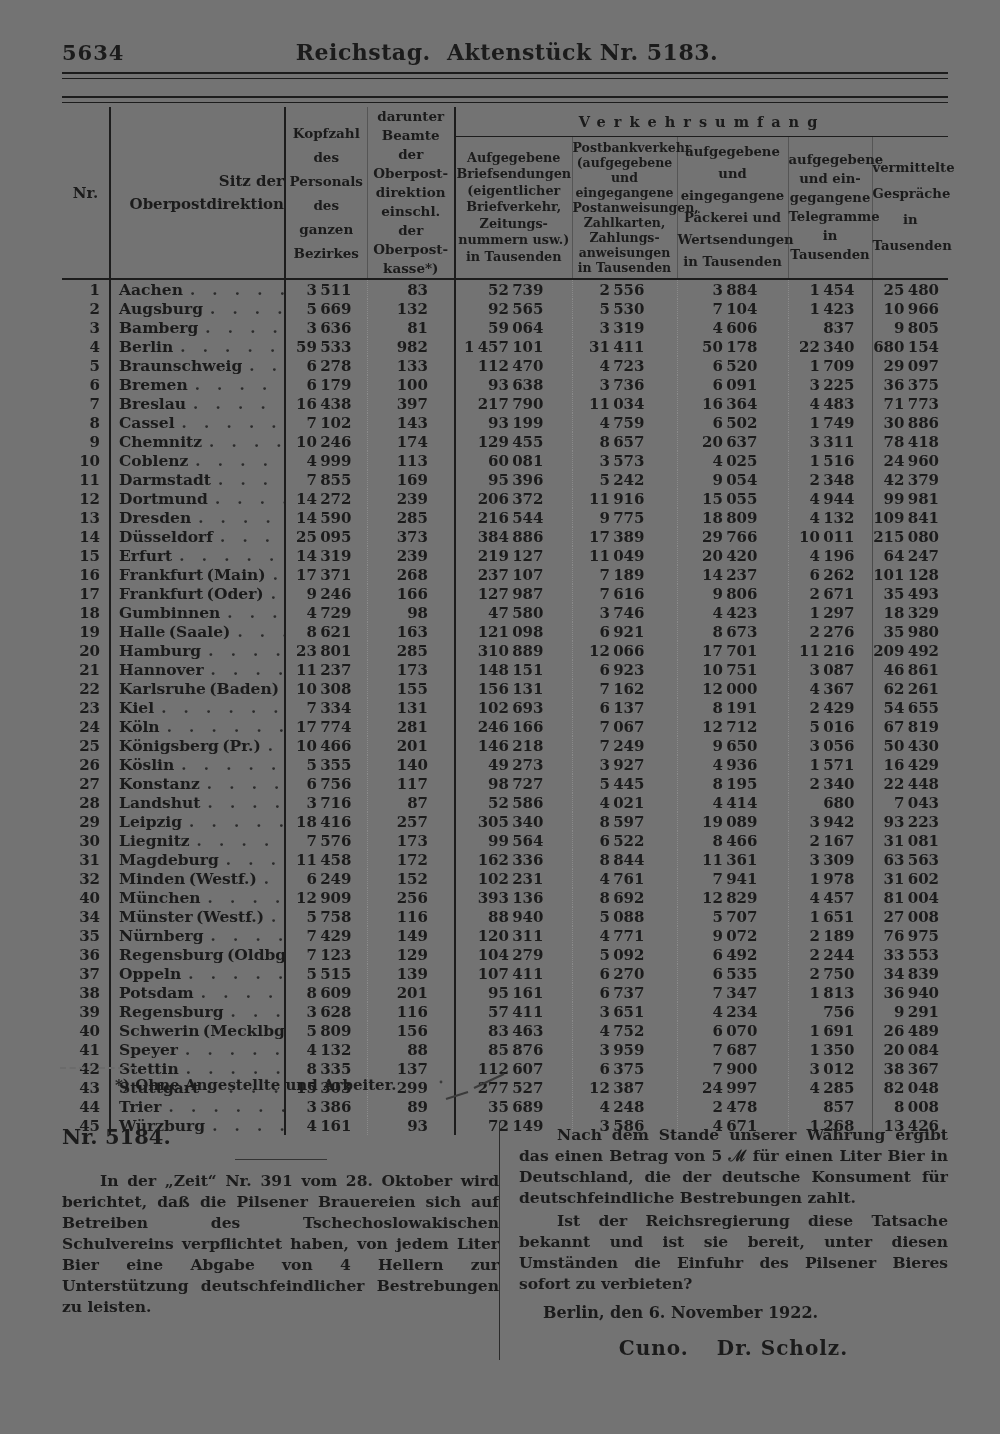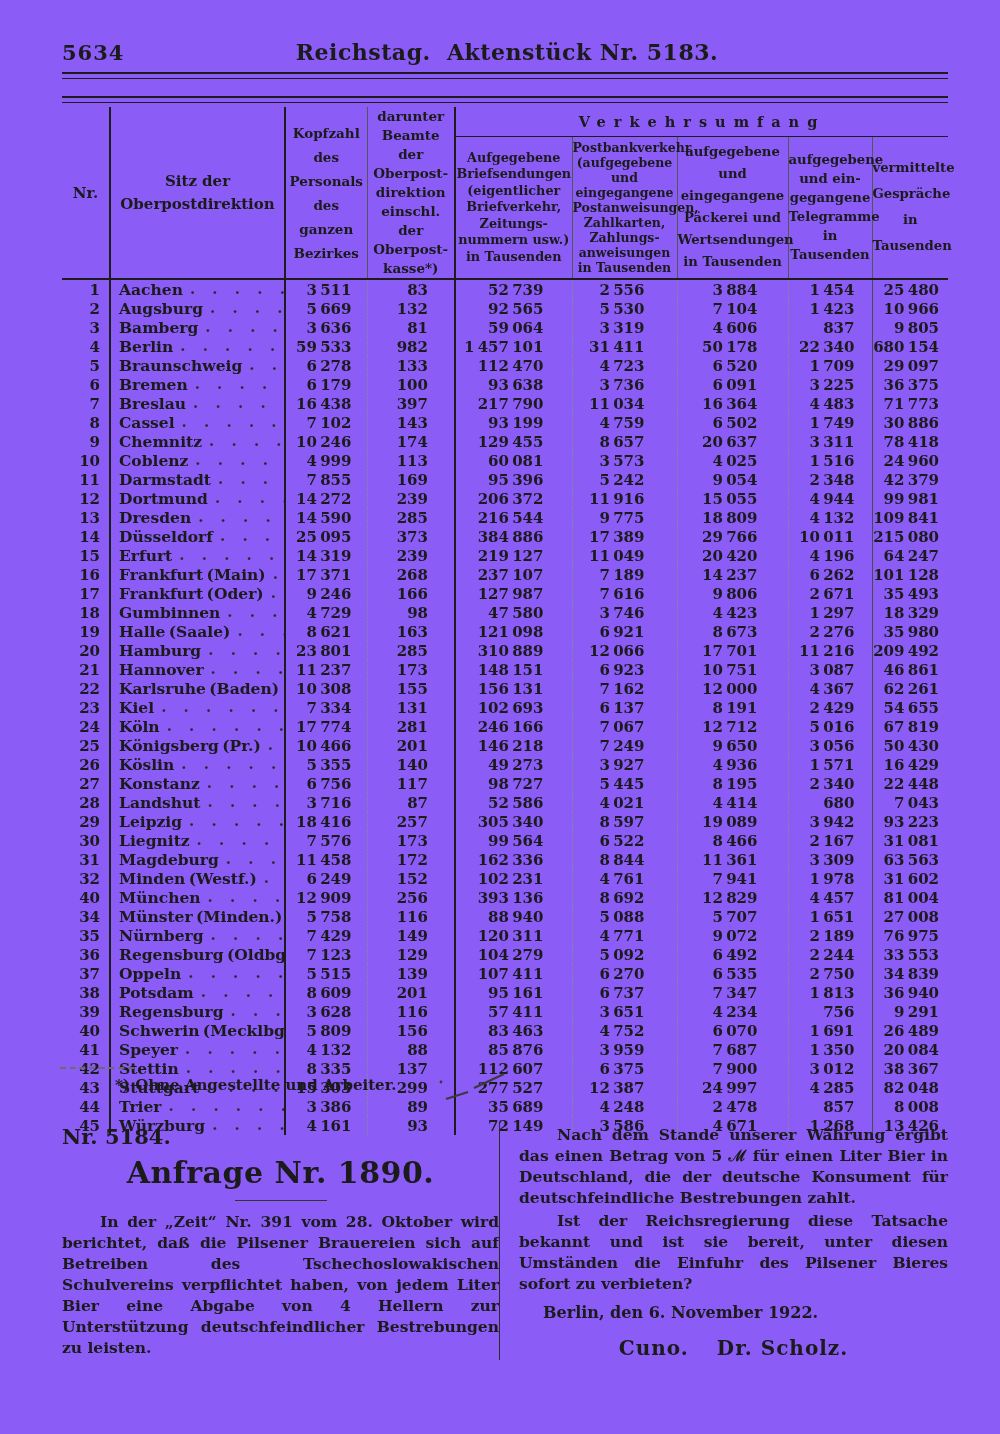--- a/index.html
+++ b/index.html
@@ -1,51 +1,51 @@
 <!DOCTYPE html>
 <html><head>
 <meta charset="utf-8">
 <style>
   * { margin:0; padding:0; box-sizing:border-box; }
   html,body { background:#e8e8e4; }
   .page {
     position:relative; width:1000px; height:1434px;
-    background:#8b5cf6; color:#1b1b1b; overflow:hidden;
+    background:#737373; color:#1b1b1b; overflow:hidden;
     font-family:"DejaVu Serif","Liberation Serif",serif;
   }
   
   .page-header { position:absolute; top:36px; left:62px; width:886px; height:34px; }
   .page-number { position:absolute; left:0; top:4px; font-size:21px; font-weight:bold; letter-spacing:1px; }
   .doc-title   { position:absolute; left:4px; right:0; top:3px; text-align:center;
                  font-size:22px; font-weight:bold; white-space:pre; letter-spacing:.5px; }
   .dbl-rule { height:7px; border-top:2.5px solid #1c1c1c; border-bottom:1.5px solid #1c1c1c; }
   .rule-title { position:absolute; top:72px; left:62px; width:886px; }
   
   .table-block { position:absolute; top:96px; left:62px; width:886px; }
   table { border-collapse:collapse; table-layout:fixed; width:886px; margin-top:4px; }
   col.c-nr{width:48px} col.c-city{width:175px} col.c-k{width:82px} col.c-b{width:88px}
   col.c-1{width:117px} col.c-2{width:105px} col.c-3{width:111px} col.c-4{width:84px} col.c-5{width:76px}
   thead { border-bottom:2.5px solid #1c1c1c; }
   th { font-weight:bold; vertical-align:middle; text-align:center; white-space:pre-line; }
   .h-verkehr { height:28px; border-bottom:1.5px solid #1c1c1c; font-size:14.5px; letter-spacing:8px; }
   .h-nr     { border-right:2px solid #1c1c1c; font-size:15px; }
-  .h-city   { border-right:2.5px solid #1c1c1c; font-size:15px; line-height:23px; }
+  .h-city   { border-right:2.5px solid #1c1c1c; font-size:15px; line-height:23px;text-align:right; }
   .h-kopf   { border-right:1px solid #555; font-size:13.5px; line-height:24px; }
   .h-beamte { border-right:2.5px solid #1c1c1c; font-size:13.5px; line-height:19px; }
   .h-sub    { height:121px; font-size:12.8px; }
   .h-brief  { border-right:1px solid #555; line-height:16.5px; }
   .h-postbank { border-right:1px solid #555; line-height:15px; font-size:12.5px; }
   .h-paeck  { border-right:1px solid #555; line-height:22px; font-size:13.2px; }
   .h-tel    { border-right:1px solid #555; line-height:19px; font-size:13.2px; }
   .h-gespr  { line-height:26px; font-size:13.2px; }
   tbody td { height:18px; font-size:15px; font-weight:bold; text-align:right;
              word-spacing:-2px; padding:0; vertical-align:middle; }
   td.col-nr   { border-right:2px solid #1c1c1c; padding-right:9px; }
   td.col-city { border-right:2.5px solid #1c1c1c; text-align:left; }
-  .city-wrap  { display:flex; align-items:flex-start; padding-left:8px; overflow:hidden; }
+  .city-wrap  { display:flex; align-items:center; padding-left:8px; overflow:hidden; }
   .city-name  { white-space:nowrap; font-size:15.5px; }
   .leader     { flex:1; overflow:hidden; white-space:nowrap; letter-spacing:7px; padding-left:7px; color:#2a2a2a; }
   td.col-d1 { border-right:1px dotted #8a8a8a; padding-right:15px; }
   td.col-d2 { border-right:2.5px solid #1c1c1c; padding-right:26px;text-align:right; }
   td.col-d3 { border-right:1px dotted #8a8a8a; padding-right:28px; }
   td.col-d4 { border-right:1px dotted #8a8a8a; padding-right:32px; }
   td.col-d5 { border-right:1px dotted #8a8a8a; padding-right:30px; }
   td.col-d6 { border-right:1px solid #4a4a4a; padding-right:17px; }
   td.col-d7 { padding-right:9px; }
   .dash-remnant { position:absolute; top:1067px; left:60px; width:74px; border-top:2px dashed #6b6b6b; }
@@ -675,21 +675,21 @@
             <td class="col-d3">393 136</td>
             <td class="col-d4">8 692</td>
             <td class="col-d5">12 829</td>
             <td class="col-d6">4 457</td>
             <td class="col-d7">81 004</td>
           </tr>
           <tr>
             <td class="col-nr">34</td>
             <td class="col-city">
               <div class="city-wrap">
-                <span class="city-name">Münster (Minden.)</span>
+                <span class="city-name">Münster (Westf.)</span>
                 <span class="leader"> . . . . . . . . . . . . . . . . . .</span>
               </div>
             </td>
             <td class="col-d1">5 758</td>
             <td class="col-d2">116</td>
             <td class="col-d3">88 940</td>
             <td class="col-d4">5 088</td>
             <td class="col-d5">5 707</td>
             <td class="col-d6">1 651</td>
             <td class="col-d7">27 008</td>
@@ -877,21 +877,20 @@
 
   <svg class="pen-mark" width="80" height="40" viewBox="0 0 80 40">
     <line x1="8" y1="31" x2="30" y2="24" stroke="#3a3a3a" stroke-width="2"></line>
     <line x1="36" y1="20" x2="66" y2="6" stroke="#3a3a3a" stroke-width="2"></line>
     <circle cx="3" cy="14" r="1.4" fill="#3a3a3a"></circle>
   </svg>
 
   <div class="bottom-cols">
     <div class="left-col">
       <div class="sec-number">Nr. 5184.</div>
-      <div class="sec-title">Anfrage Nr. 1890.</div>
       <div class="sec-divider"></div>
       <p class="para">In der „Zeit“ Nr. 391 vom 28. Oktober wird berichtet, daß die Pilsener Brauereien sich auf Betreiben des Tschechoslowakischen Schulvereins verpflichtet haben, von jedem Liter Bier eine Abgabe von 4 Hellern zur Unterstützung deutschfeindlicher Bestrebungen zu leisten.</p>
     </div>
     <div class="right-col">
       <p class="para">Nach dem Stande unserer Währung ergibt das einen Betrag von 5 ℳ für einen Liter Bier in Deutschland, die der deutsche Konsument für deutschfeindliche Bestrebungen zahlt.</p>
       <p class="para">Ist der Reichsregierung diese Tatsache bekannt und ist sie bereit, unter diesen Umständen die Einfuhr des Pilsener Bieres sofort zu verbieten?</p>
       <div class="dateline">Berlin, den 6. November 1922.</div>
       <div class="signatures">
         <span class="sig">Cuno.</span><span class="sig-gap"></span><span class="sig">Dr. Scholz.</span>
       </div>

